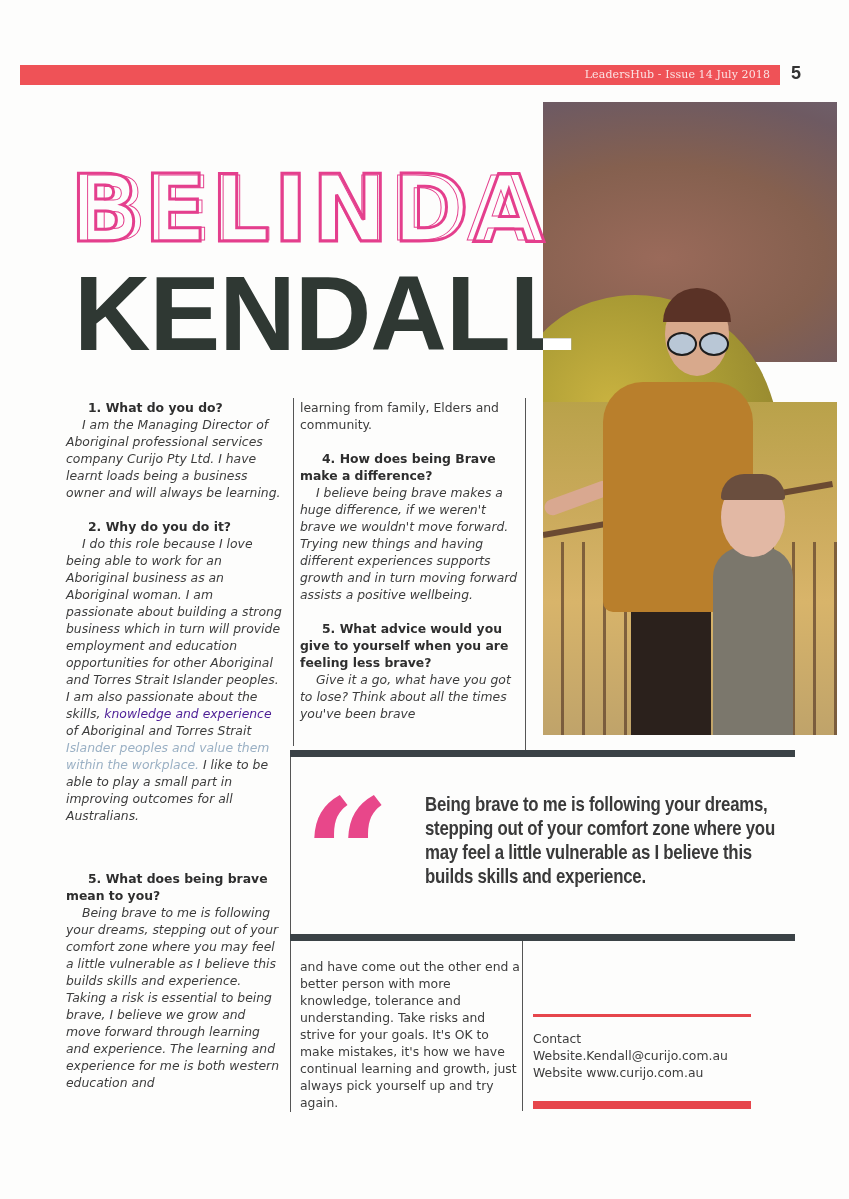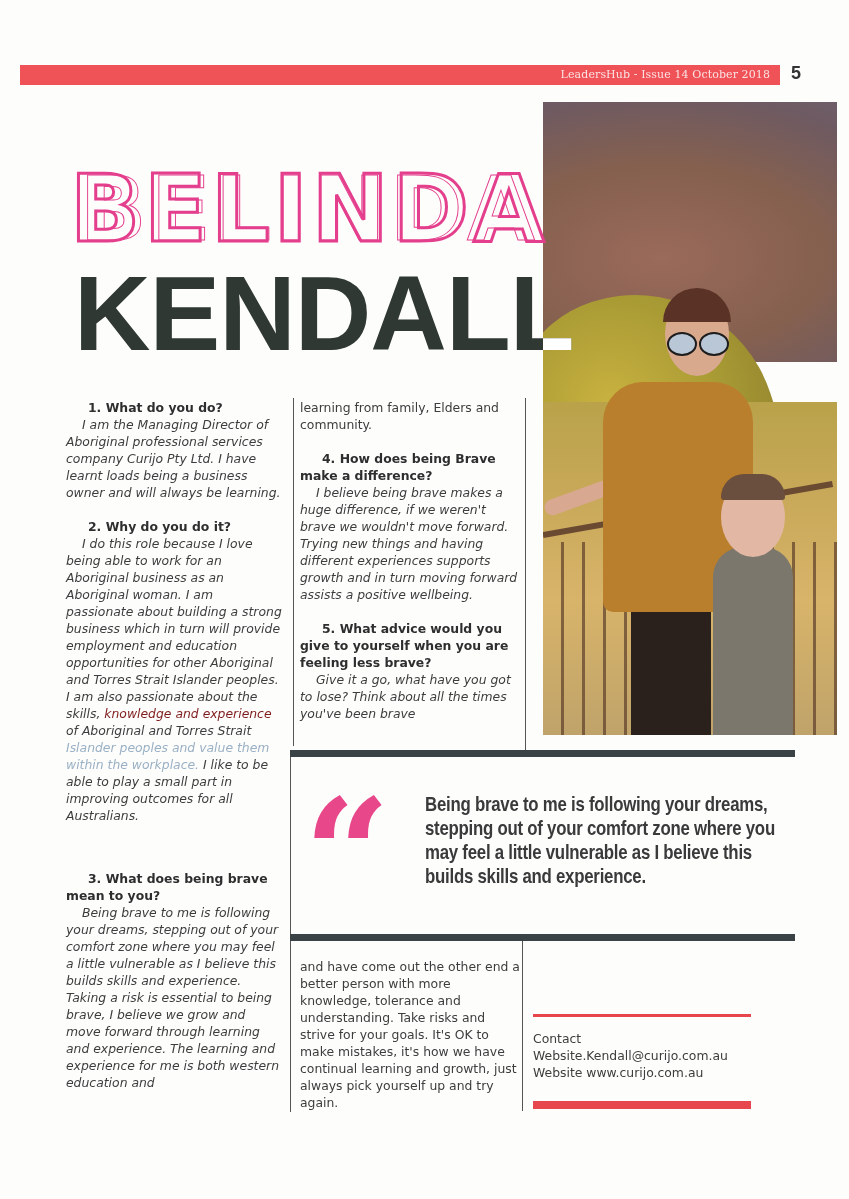--- a/index.html
+++ b/index.html
@@ -53,21 +53,21 @@
   
   .col { font-family:"DejaVu Sans", sans-serif; font-size:12.4px; line-height:17px; color:#3d3d3d; }
   .col p { margin:0; }
   .col .q { font-weight:bold; color:#2e2e2e; text-indent:22px; }
   .col .a { text-indent:16px;font-style:italic; }
   .col .gap { height:17px; }
   .col1 { left:66px; top:399px; width:216px; }
   .col1b { left:66px; top:870px; width:216px; }
   .col2 { left:300px; top:399px; width:220px; }
   .col3 { left:300px; top:958px; width:220px; }
-  .fade { color:#7f1d1d; }
+  .fade { color:#4c1d95; }
   .fade2 { color:#9ab0c4; }
 
   
   .vrule { background:#555; width:1px; }
   .dark-bar { background:#3b4246; height:7px; }
   .red-line { background:#e6464c; }
 
   
   .quote-mark { left:304px; top:778px; font-family:"DejaVu Serif", serif; font-weight:bold; font-size:150px;
                 line-height:150px; color:#e8478a; letter-spacing:-10px; }
@@ -75,21 +75,21 @@
                 font-size:20.5px; line-height:24px; color:#3a3a3a; transform:scaleX(0.82); transform-origin:left top;
                 width:452px; letter-spacing:-0.3px; }
 
   
   .contact { left:533px; top:1030px; width:240px; font-family:"DejaVu Sans", sans-serif; font-size:12.4px; line-height:17px; color:#3d3d3d; }
 </style>
 </head>
 <body>
 
 <div class="abs hdr-bar"></div>
-<div class="abs hdr-text">LeadersHub - Issue 14 October 2018</div>
+<div class="abs hdr-text">LeadersHub - Issue 14 July 2018</div>
 <div class="abs hdr-page">5</div>
 
 <div class="abs photo">
   <div class="sky-mtn"></div>
   <div class="hill"></div>
   <div class="ground"></div>
   <div class="rail-top"></div>
   <div class="rail-bars"></div>
   <div class="arm"></div>
   <div class="woman-legs"></div>
@@ -119,21 +119,21 @@
 
 <div class="abs col col1">
   <p class="q">1. What do you do?</p>
   <p class="a">I am the Managing Director of Aboriginal professional services company Curijo Pty Ltd. I have learnt loads being a business owner and will always be learning.</p>
   <div class="gap"></div>
   <p class="q">2. Why do you do it?</p>
   <p class="a"><span>I do this role because I love being able to work for an Aboriginal business as an Aboriginal woman. I am passionate about building a strong business which in turn will provide employment and education opportunities for other Aboriginal and Torres Strait Islander peoples. I am also passionate about the skills, </span><span class="fade">knowledge and experience</span><span> of Aboriginal and Torres Strait </span><span class="fade2">Islander peoples and value them within the workplace.</span><span> I like to be able to play a small part in improving outcomes for all Australians.</span></p>
 </div>
 
 <div class="abs col col1b">
-  <p class="q">3. What does being brave mean to you?</p>
+  <p class="q">5. What does being brave mean to you?</p>
   <p class="a">Being brave to me is following your dreams, stepping out of your comfort zone where you may feel a little vulnerable as I believe this builds skills and experience. Taking a risk is essential to being brave, I believe we grow and move forward through learning and experience. The learning and experience for me is both western education and</p>
 </div>
 
 <div class="abs col col2">
   <p>learning from family, Elders and community.</p>
   <div class="gap"></div>
   <p class="q">4. How does being Brave make a difference?</p>
   <p class="a">I believe being brave makes a huge difference, if we weren't brave we wouldn't move forward. Trying new things and having different experiences supports growth and in turn moving forward assists a positive wellbeing.</p>
   <div class="gap"></div>
   <p class="q">5. What advice would you give to yourself when you are feeling less brave?</p>

